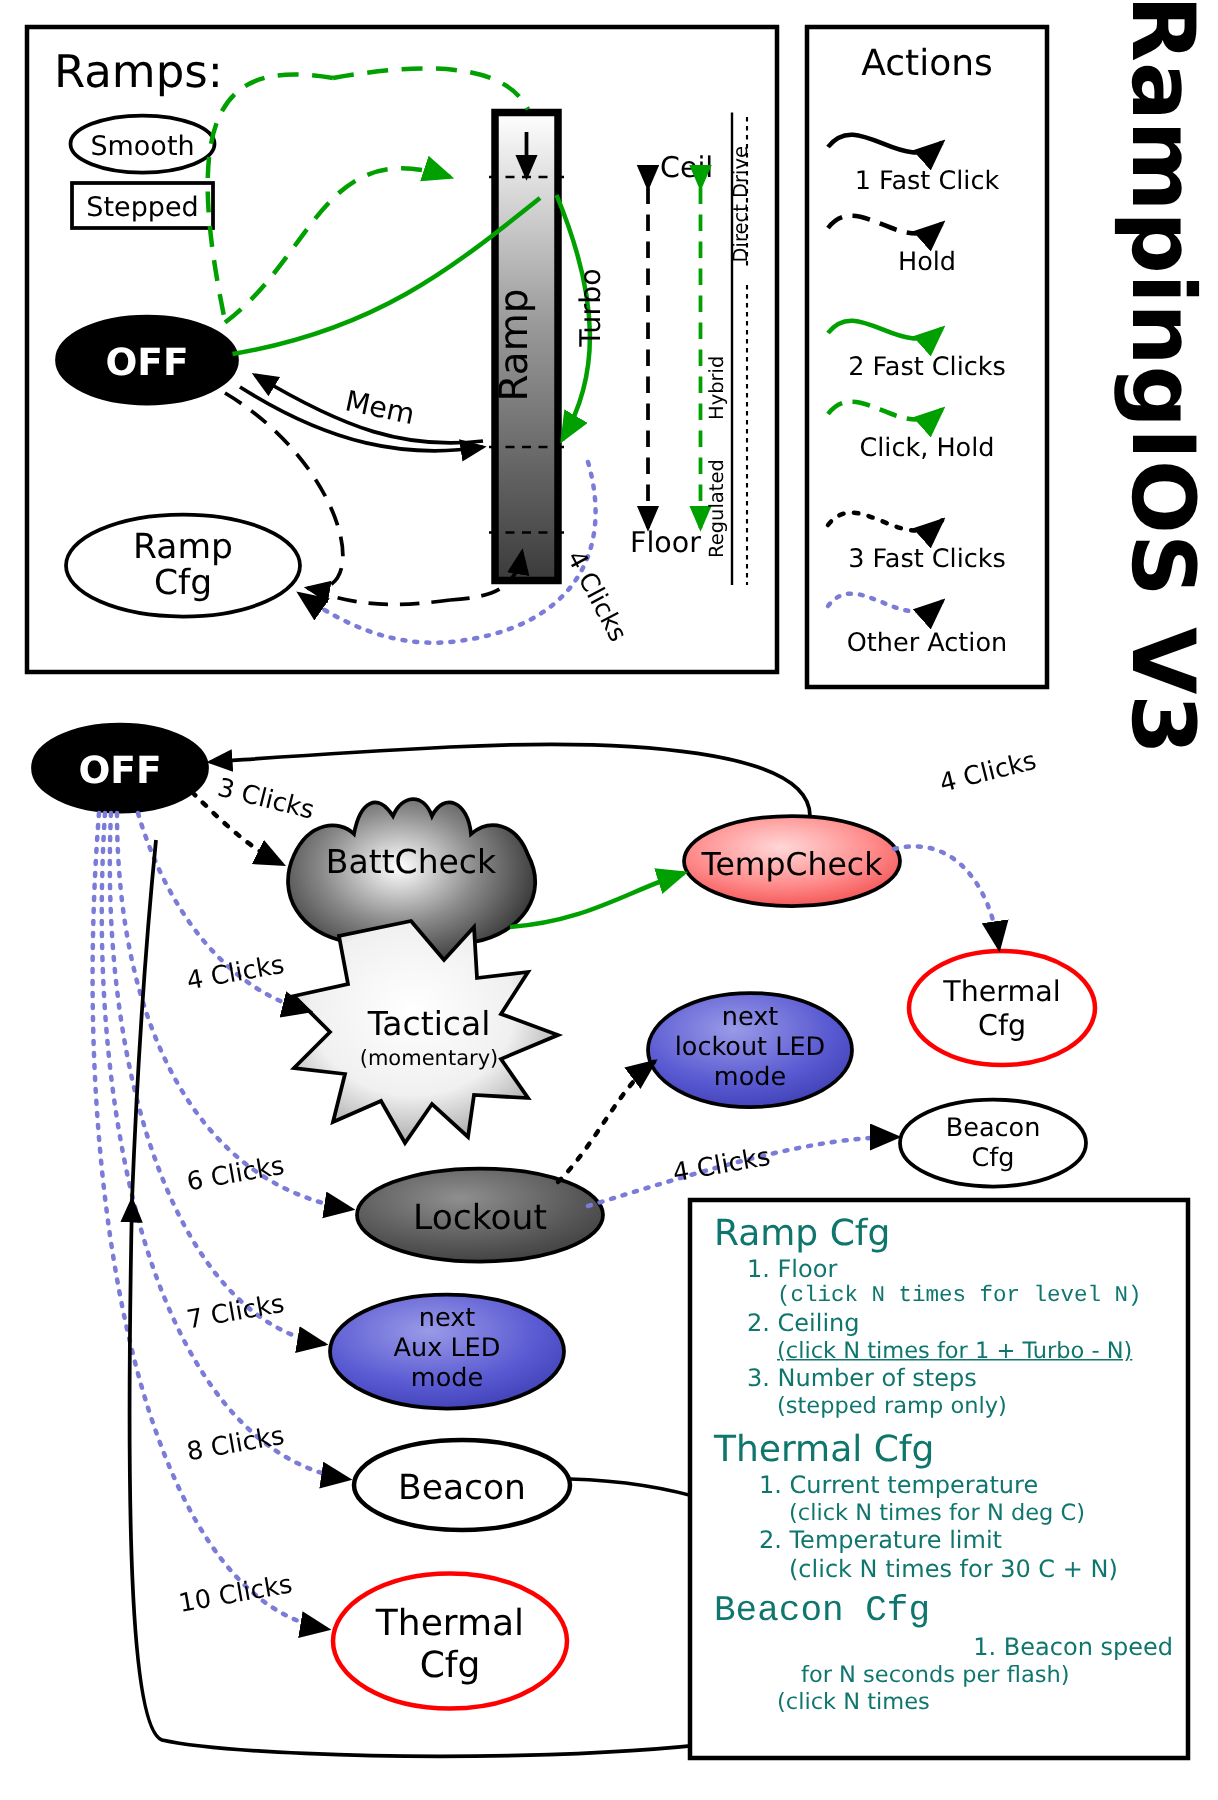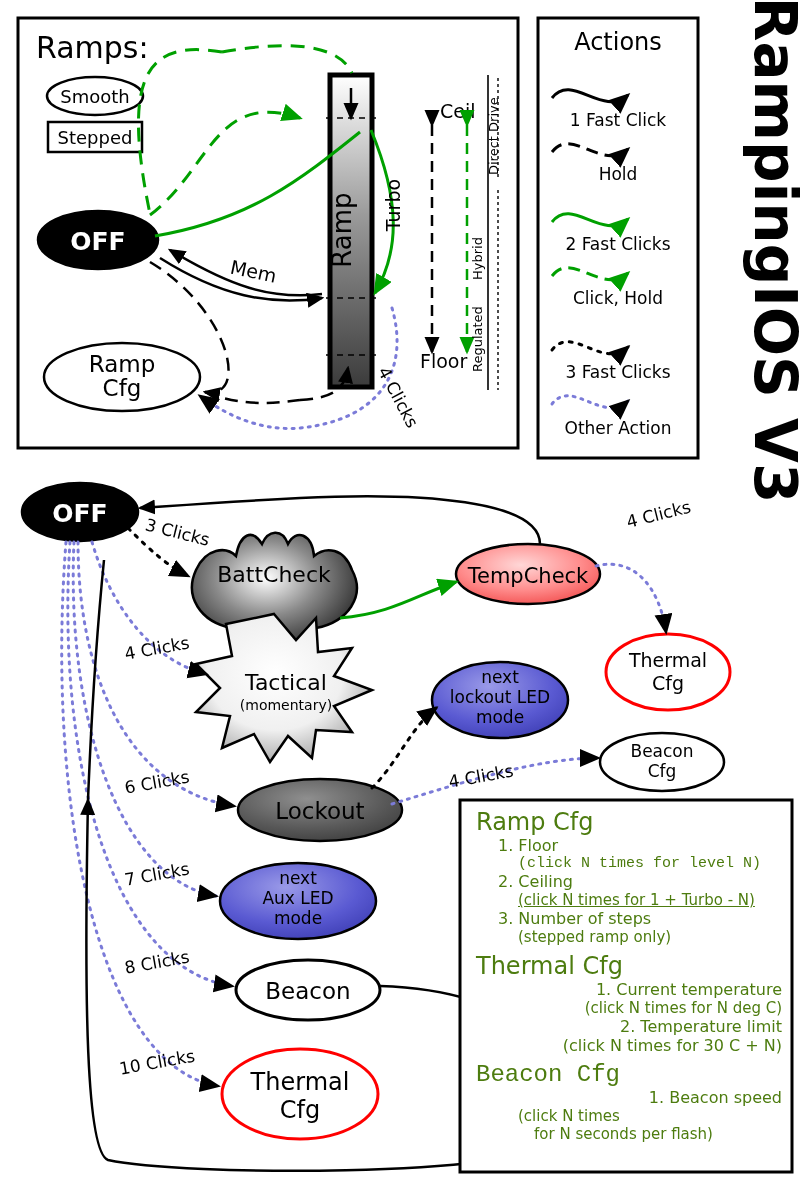--- a/index.html
+++ b/index.html
@@ -246,50 +246,50 @@
 
   <path d="M66,542 C46,800 96,1066 218,1086" fill="none" stroke="#7b7bd8" stroke-width="3" stroke-dasharray="2,6" stroke-linecap="round" marker-end="url(#arrowP)"></path>
   <text class="txt" x="158" y="1068" font-size="17" text-anchor="middle" transform="rotate(-10 158 1068)">10 Clicks</text>
 
   <path d="M380,986 C520,990 600,1060 560,1140 C520,1178 180,1176 108,1160 C86,1152 84,1000 88,800" fill="none" stroke="#000" stroke-width="2.5" marker-end="url(#arrowK)"></path>
   <path d="M88,800 C92,700 98,620 104,560" fill="none" stroke="#000" stroke-width="2.5"></path>
 
   <rect x="460" y="800" width="332" height="372" fill="#fff" stroke="#000" stroke-width="3"></rect>
 </svg>
 
-<div style="position:absolute; left:476px; top:808px; width:306px; font-family:'DejaVu Sans',sans-serif; color:#4d7c0f;">
+<div style="position:absolute; left:476px; top:808px; width:306px; font-family:'DejaVu Sans',sans-serif; color:#0f766e;">
   <div>
     <div style="font-size:24px;">Ramp Cfg</div>
     <div style="margin-left:22px;">
       <div style="font-size:16px;"><span>1.</span>
         <span>Floor</span></div>
       <div style="font-size:15px; margin-left:20px;font-family:Liberation Mono, monospace;">(click N times for level N)</div>
       <div style="font-size:16px;"><span>2.</span>
         <span>Ceiling</span></div>
       <div style="font-size:15px; margin-left:20px;text-decoration:underline;">(click N times for 1 + Turbo - N)</div>
       <div style="font-size:16px;"><span>3.</span>
         <span>Number of steps</span></div>
       <div style="font-size:15px; margin-left:20px;">(stepped ramp only)</div>
     </div>
   </div>
   <div style="margin-top:6px;">
     <div style="font-size:24px;">Thermal Cfg</div>
-    <div style="margin-left:30px;text-align:right;">
+    <div style="margin-left:30px;">
       <div style="font-size:16px;"><span>1.</span>
         <span>Current temperature</span></div>
       <div style="font-size:15px; margin-left:20px;">(click N times for N deg C)</div>
       <div style="font-size:16px;"><span>2.</span>
         <span>Temperature limit</span></div>
       <div style="font-size:16px; margin-left:20px;">(click N times for 30 C + N)</div>
     </div>
   </div>
   <div style="margin-top:6px;">
     <div style="font-size:24px;font-family:Liberation Mono, monospace;">Beacon Cfg</div>
     <div style="margin-left:22px;">
       <div style="font-size:16px;text-align:right;"><span>1.</span>
         <span>Beacon speed</span></div>
+      <div style="font-size:15px; margin-left:36px;">for N seconds per flash)</div>
       <div style="font-size:15px; margin-left:20px;">(click N times</div>
-      <div style="font-size:15px; margin-left:36px;">for N seconds per flash)</div>
     </div>
   </div>
 </div>
 
 </div>
 
 </body></html>

